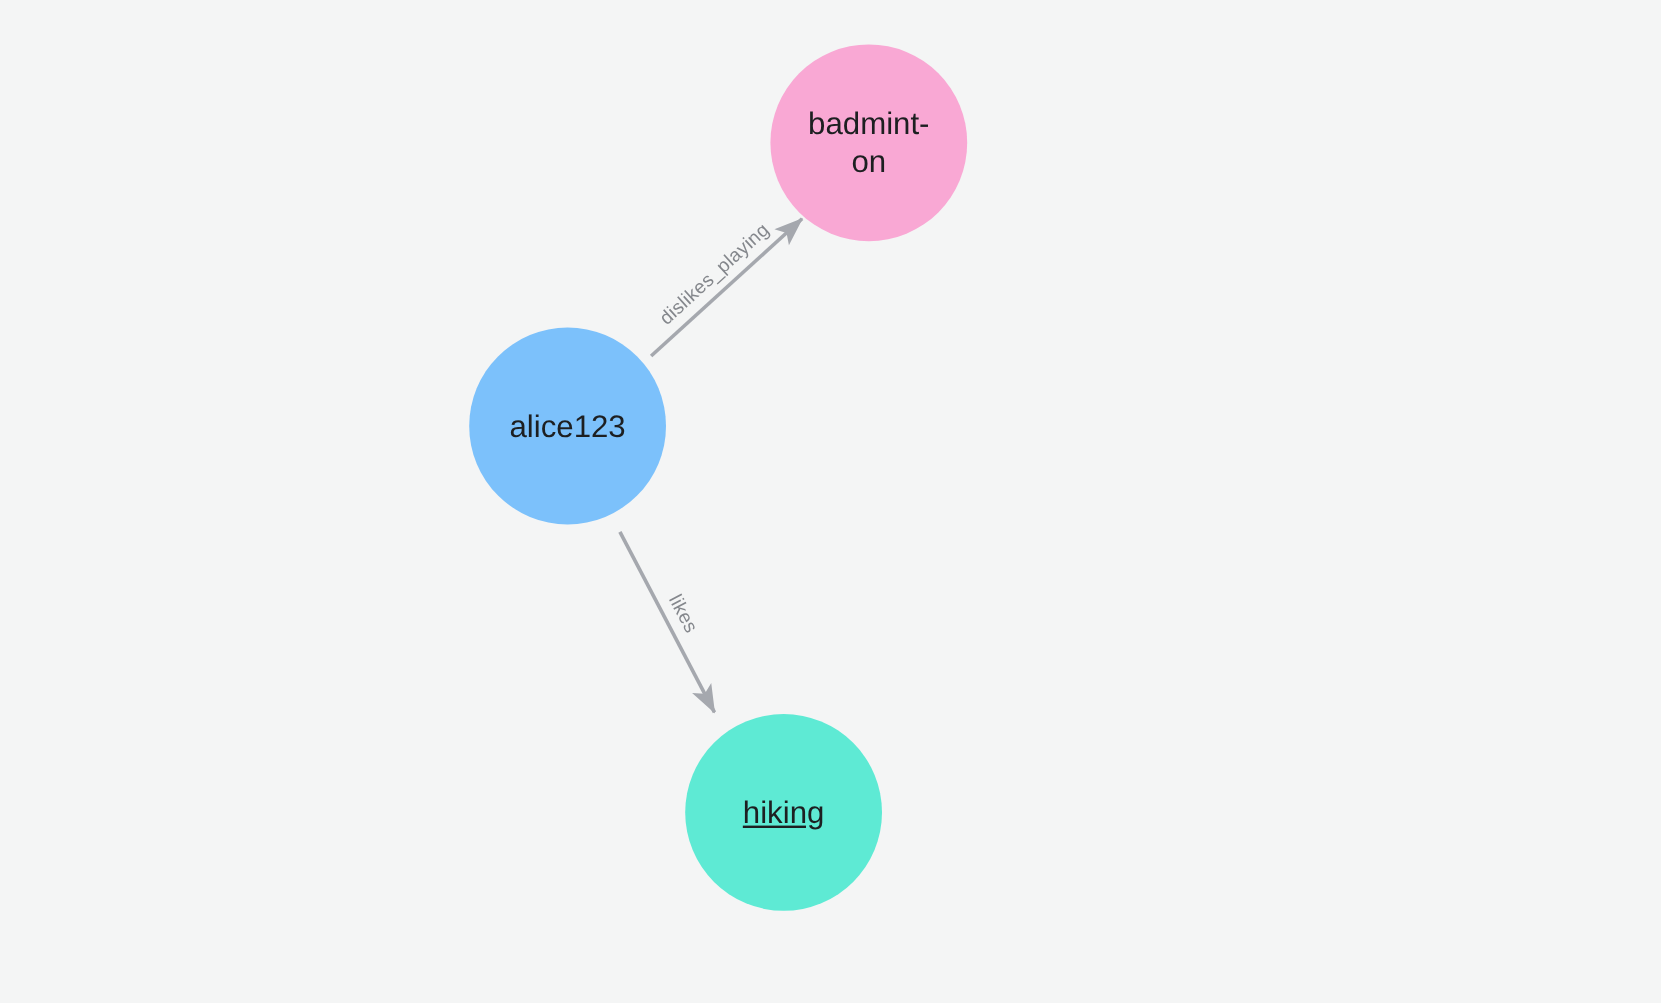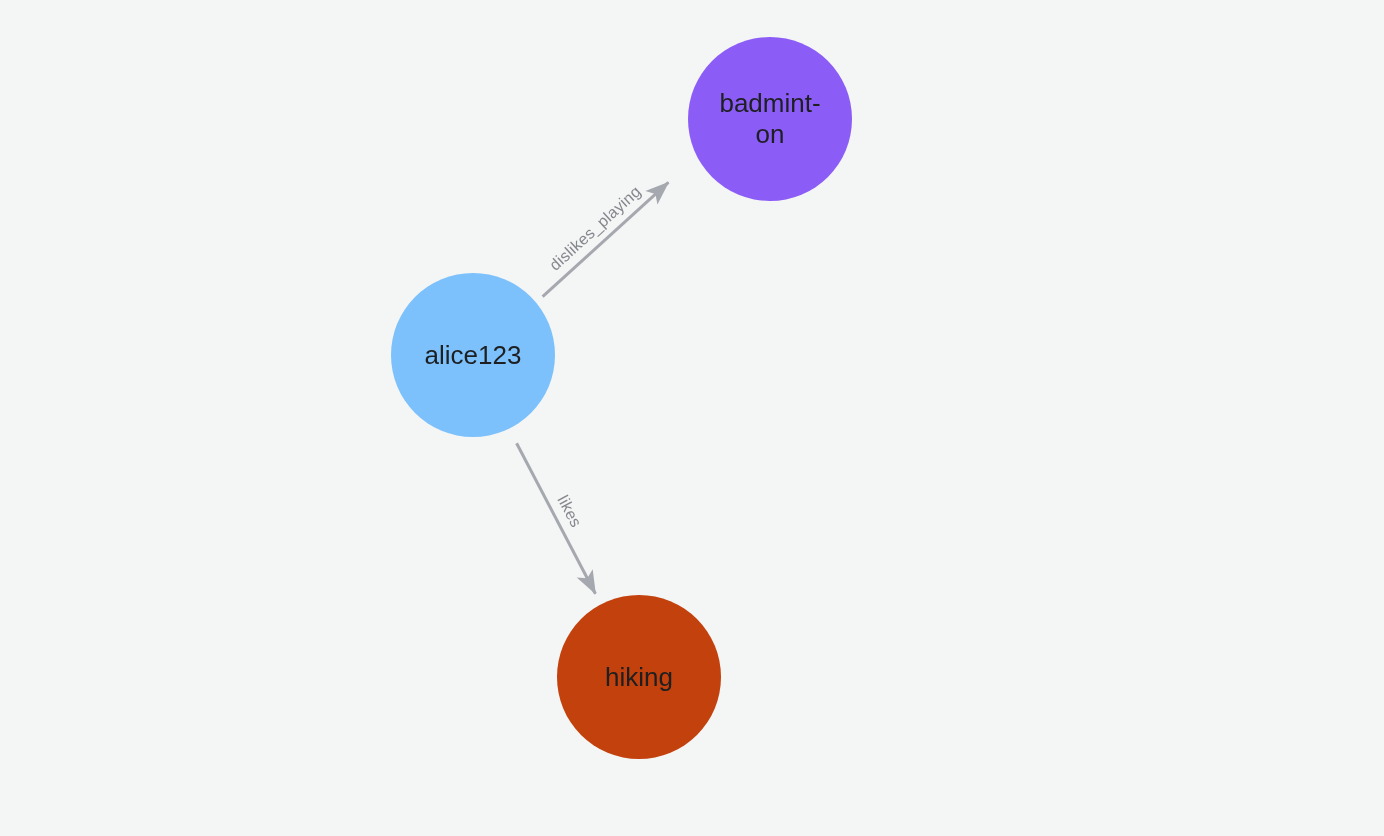--- a/index.html
+++ b/index.html
@@ -64,22 +64,22 @@
     <text class="edge-label" x="605.5" y="239.5" dy="-10" text-anchor="middle" transform="rotate(-42.3 605.5 239.5)" style="fill: rgb(132, 135, 140);">dislikes_playing</text>
 
     <line class="edge-line" x1="516.6" y1="443.3" x2="595.4" y2="593.7" stroke-width="3" marker-end="url(#arrowhead)" style="stroke: rgb(165, 168, 174);"></line>
     <text class="edge-label" x="556" y="518.5" dy="-10" text-anchor="middle" transform="rotate(62.4 556 518.5)" style="fill: rgb(132, 135, 140);">likes</text>
   </svg>
 
   <div class="node" style="left: 391px; top: 273px; background-color: rgb(124, 193, 251); color: rgb(29, 31, 33);">
     <span class="node-line">alice123</span>
   </div>
 
-  <div class="node" style="left: 688px; top: 37px; background-color: #8b5cf6; color: rgb(29, 31, 33);">
+  <div class="node" style="left: 642px; top: 37px; background-color: #f9a8d4; color: rgb(29, 31, 33);">
     <span class="node-line">badmint-</span>
     <span class="node-line">on</span>
   </div>
 
-  <div class="node" style="left: 557px; top: 595px; background-color: #c2410c; color: rgb(29, 31, 33);">
+  <div class="node" style="left: 571px; top: 595px; background-color: #5eead4; color: rgb(29, 31, 33); text-decoration: underline;">
     <span class="node-line">hiking</span>
   </div>
 
 </div>
 
 </body></html>

